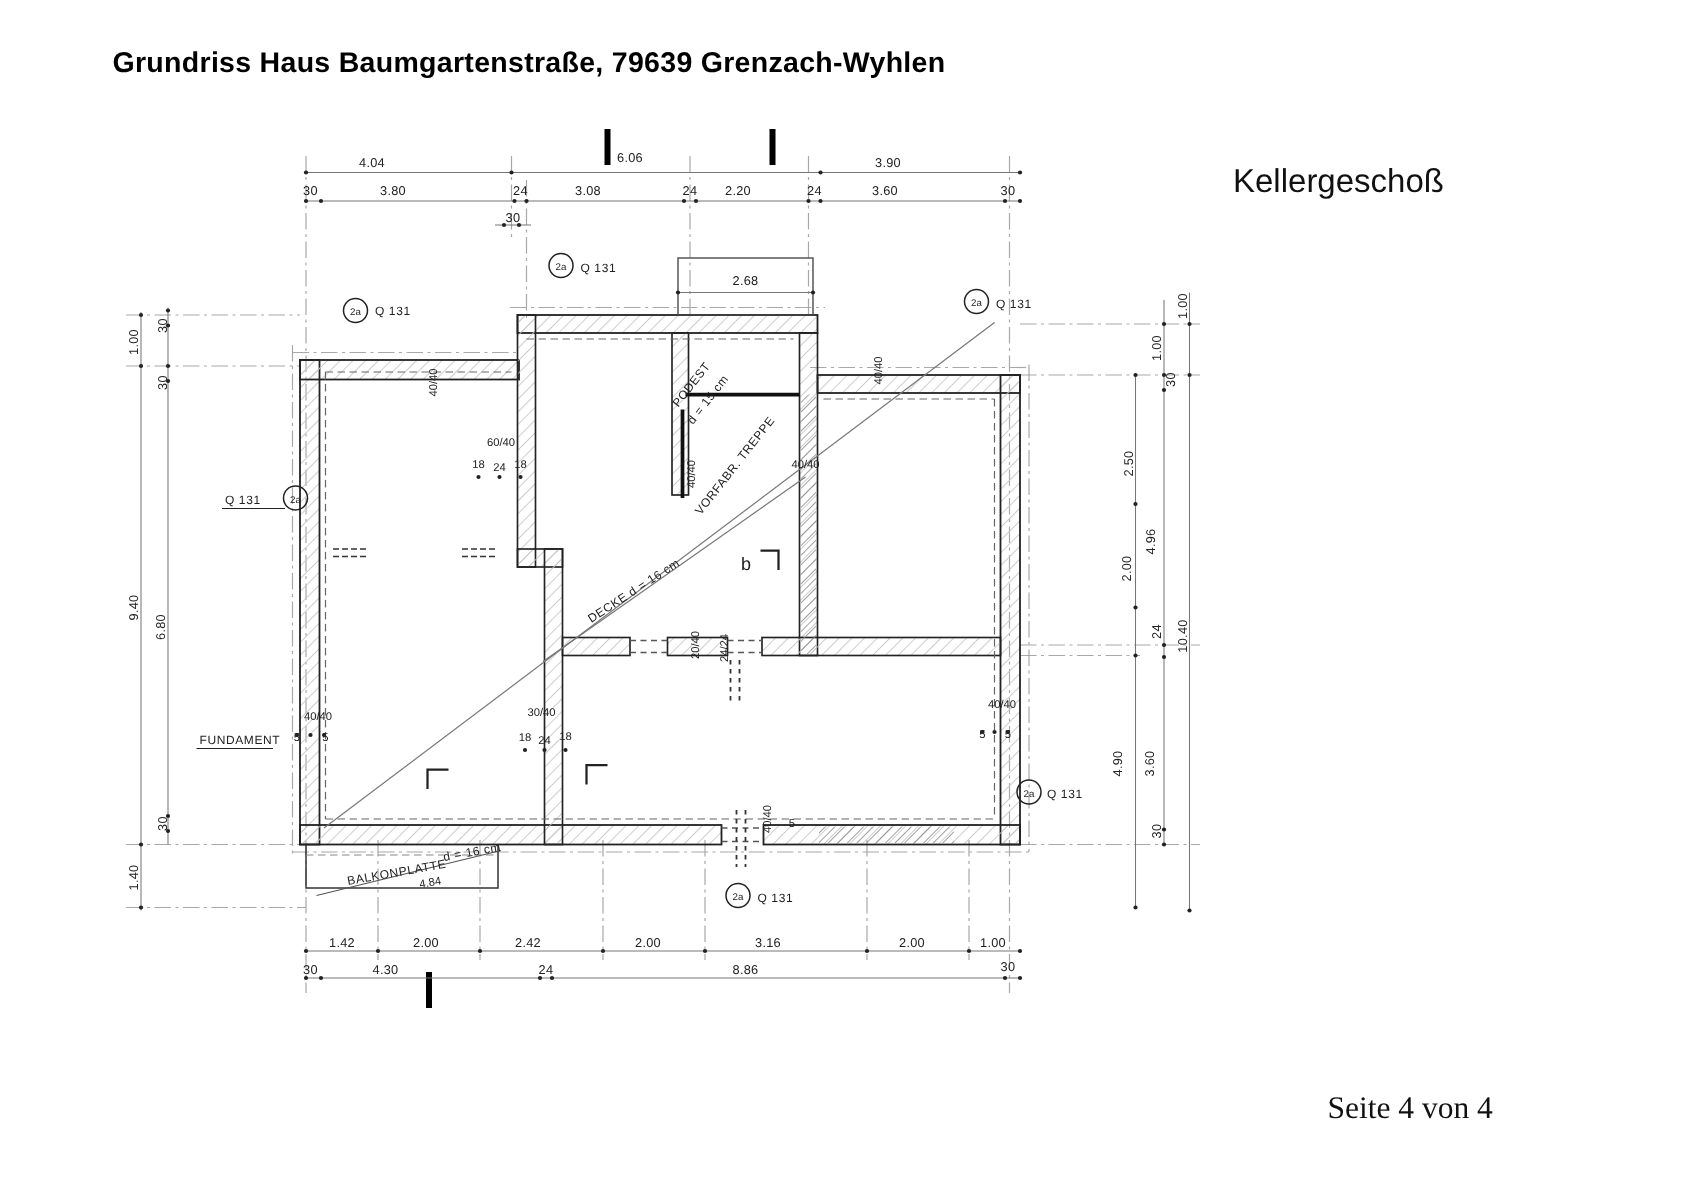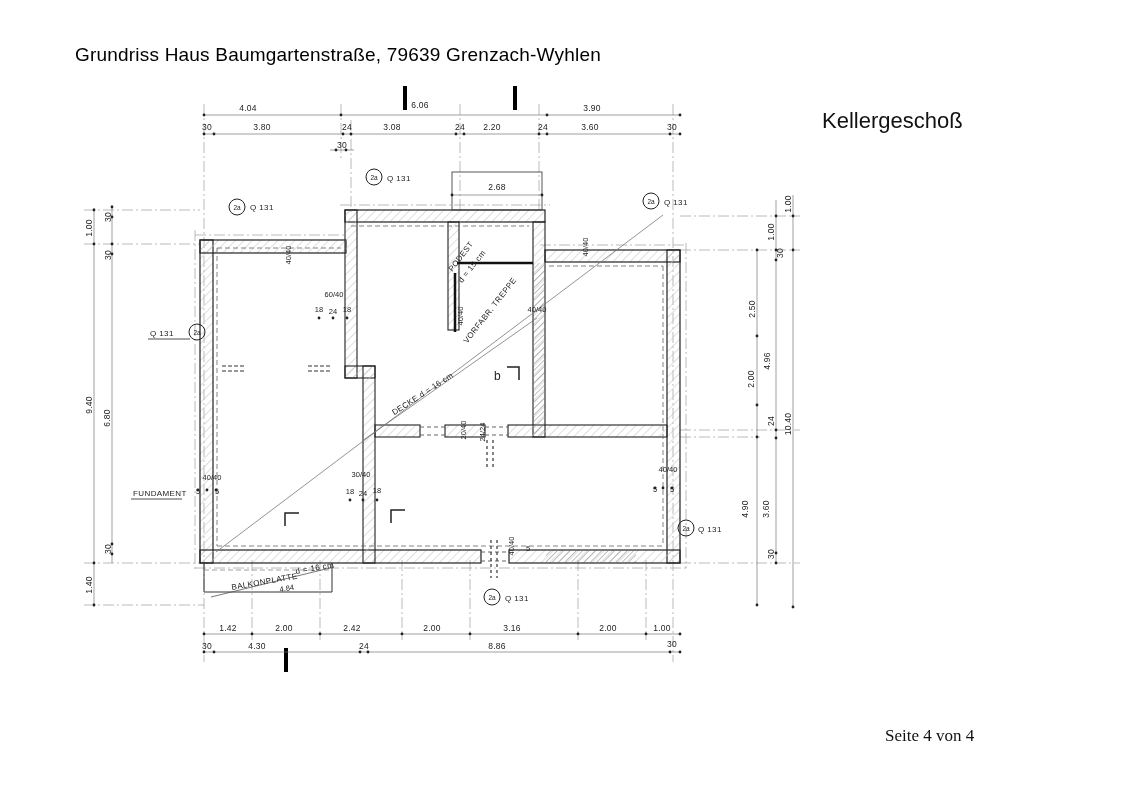--- a/index.html
+++ b/index.html
@@ -1,19 +1,19 @@
 <!DOCTYPE html>
 <html><head>
 <meta charset="utf-8">
 <style>
   html,body{margin:0;padding:0;background:#ffffff;}
   body{width:1132px;height:800px;position:relative;font-family:"Liberation Sans",sans-serif;overflow:hidden;}
-  .title{position:absolute;left:75px;top:44px;font-size:19px;font-weight:normal;color:#000;letter-spacing:.2px;}
+  .title{position:absolute;left:75px;top:32px;font-size:19px;font-weight:bold;color:#000;letter-spacing:.2px;}
   .floor{position:absolute;left:822px;top:108px;font-size:22px;color:#111;}
-  .footer{position:absolute;left:885px;top:726px;font-size:17px;color:#111;font-family:"Liberation Serif",serif;}
+  .footer{position:absolute;left:885px;top:726px;font-size:21px;color:#111;font-family:"Liberation Serif",serif;}
   svg{position:absolute;left:0;top:0;}
   svg text{fill:#222;font-family:"Liberation Sans",sans-serif;}
   .dim{font-size:8.5px;letter-spacing:.2px;}
   .dimv{font-size:8.5px;letter-spacing:.2px;}
   .col{font-size:7.5px;}
   .lbl{font-size:8px;letter-spacing:.4px;}
   .ref{font-size:8px;letter-spacing:.4px;}
   .refc{font-size:6.5px;}
   .secb{font-size:12px;}
 </style>

